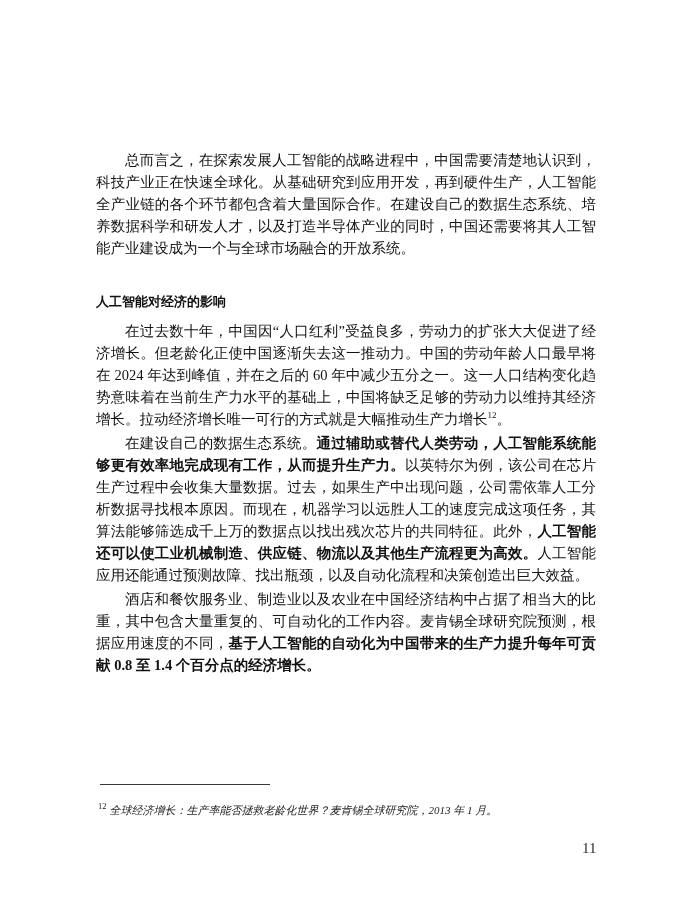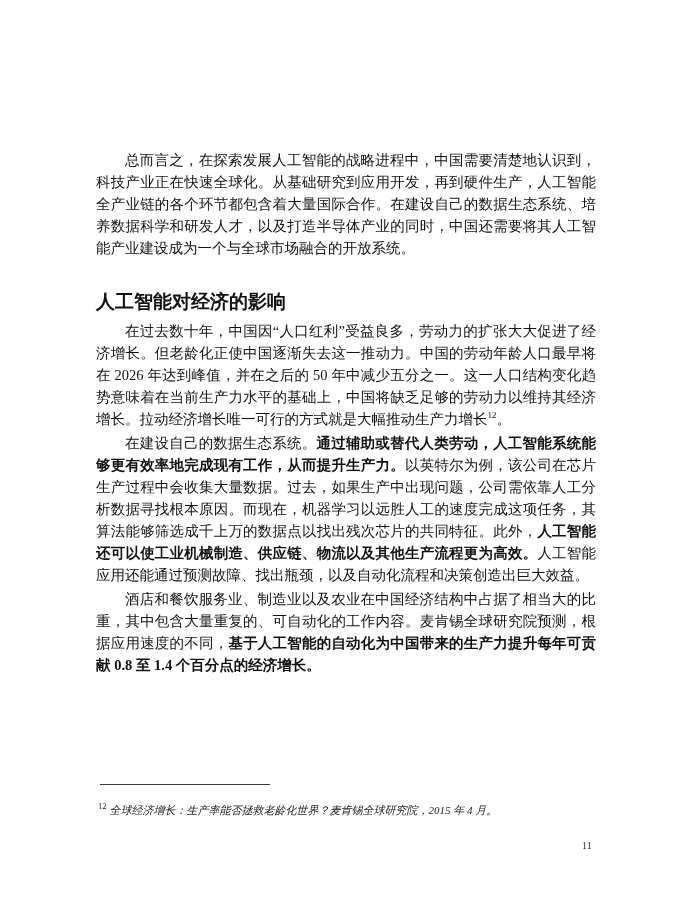--- a/index.html
+++ b/index.html
@@ -27,21 +27,21 @@
     margin-bottom: 2px;
     word-break: break-all;
   }
   .para .b { font-weight: bold; }
   .para sup {
     font-size: 9px;
     line-height: 0;
     vertical-align: super;
   }
   .heading {
-    font-size: 19px;
+    font-size: 13px;
     font-weight: bold;
     line-height: 22px;
     margin-top: 32px;
     margin-bottom: 7px;
   }
   .footnote-rule {
     position: absolute;
     left: 100px;
     top: 784px;
     width: 170px;
@@ -62,40 +62,40 @@
     font-size: 8.5px;
     vertical-align: super;
     line-height: 0;
     margin-right: 3px;
   }
   .footnote .fn-text { font-style: italic; }
   .page-number {
     position: absolute;
     left: 582px;
     top: 840px;
-    font-size: 10px;
+    font-size: 15px;
     color: #2e2e2e;
   }
 </style>
 </head>
 <body>
 
 <div class="doc-body">
   <p class="para"><span>总而言之，在探索发展人工智能的战略进程中，中国需要清楚地认识到，科技产业正在快速全球化。从基础研究到应用开发，再到硬件生产，人工智能全产业链的各个环节都包含着大量国际合作。在建设自己的数据生态系统、培养数据科学和研发人才，以及打造半导体产业的同时，中国还需要将其人工智能产业建设成为一个与全球市场融合的开放系统。</span></p>
 
   <h2 class="heading">人工智能对经济的影响</h2>
 
 
-  <p class="para"><span>在过去数十年，中国因“人口红利”受益良多，劳动力的扩张大大促进了经济增长。但老龄化正使中国逐渐失去这一推动力。中国的劳动年龄人口最早将在 2026 年达到峰值，并在之后的 50 年中减少五分之一。这一人口结构变化趋势意味着在当前生产力水平的基础上，中国将缺乏足够的劳动力以维持其经济增长。拉动经济增长唯一可行的方式就是大幅推动生产力增长</span><sup>12</sup><span>。</span></p>
+  <p class="para"><span>在过去数十年，中国因“人口红利”受益良多，劳动力的扩张大大促进了经济增长。但老龄化正使中国逐渐失去这一推动力。中国的劳动年龄人口最早将在 2024 年达到峰值，并在之后的 60 年中减少五分之一。这一人口结构变化趋势意味着在当前生产力水平的基础上，中国将缺乏足够的劳动力以维持其经济增长。拉动经济增长唯一可行的方式就是大幅推动生产力增长</span><sup>12</sup><span>。</span></p>
 
   <p class="para"><span>在建设自己的数据生态系统。</span><span class="b">通过辅助或替代人类劳动，人工智能系统能够更有效率地完成现有工作，从而提升生产力。</span><span>以英特尔为例，该公司在芯片生产过程中会收集大量数据。过去，如果生产中出现问题，公司需依靠人工分析数据寻找根本原因。而现在，机器学习以远胜人工的速度完成这项任务，其算法能够筛选成千上万的数据点以找出残次芯片的共同特征。此外，</span><span class="b">人工智能还可以使工业机械制造、供应链、物流以及其他生产流程更为高效。</span><span>人工智能应用还能通过预测故障、找出瓶颈，以及自动化流程和决策创造出巨大效益。</span></p>
 
   <p class="para"><span>酒店和餐饮服务业、制造业以及农业在中国经济结构中占据了相当大的比重，其中包含大量重复的、可自动化的工作内容。麦肯锡全球研究院预测，根据应用速度的不同，</span><span class="b">基于人工智能的自动化为中国带来的生产力提升每年可贡献 0.8 至 1.4 个百分点的经济增长。</span></p>
 
 </div>
 
 <div class="footnote-rule"></div>
 
 <div class="footnote">
-  <span class="fn-ref">12</span><span class="fn-text">全球经济增长：生产率能否拯救老龄化世界？麦肯锡全球研究院，2015 年 4 月。</span>
+  <span class="fn-ref">12</span><span class="fn-text">全球经济增长：生产率能否拯救老龄化世界？麦肯锡全球研究院，2013 年 1 月。</span>
 </div>
 
 <div class="page-number">11</div>
 
 </body></html>

